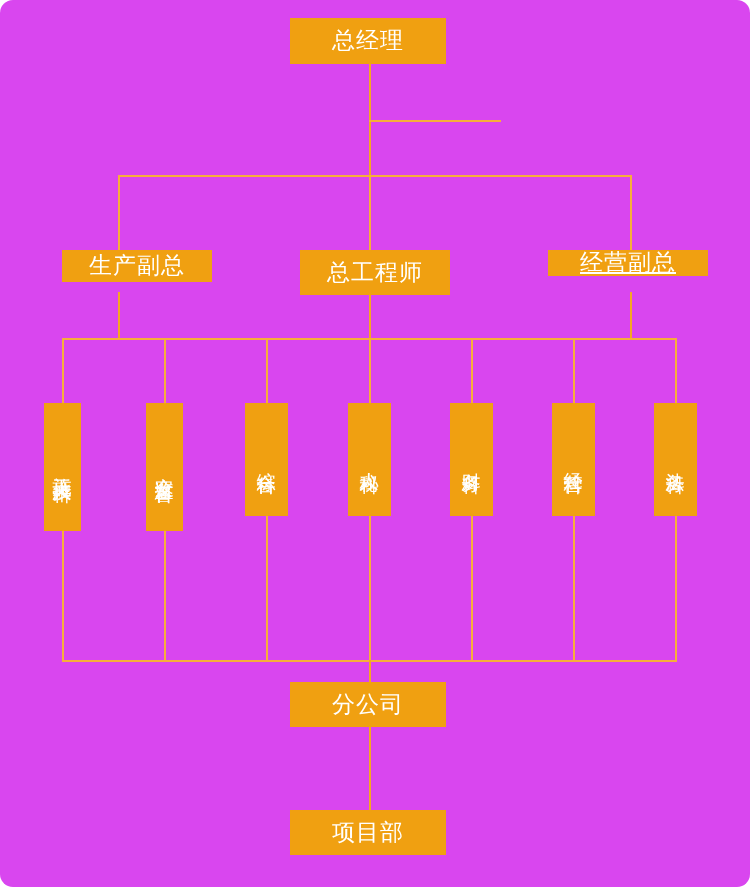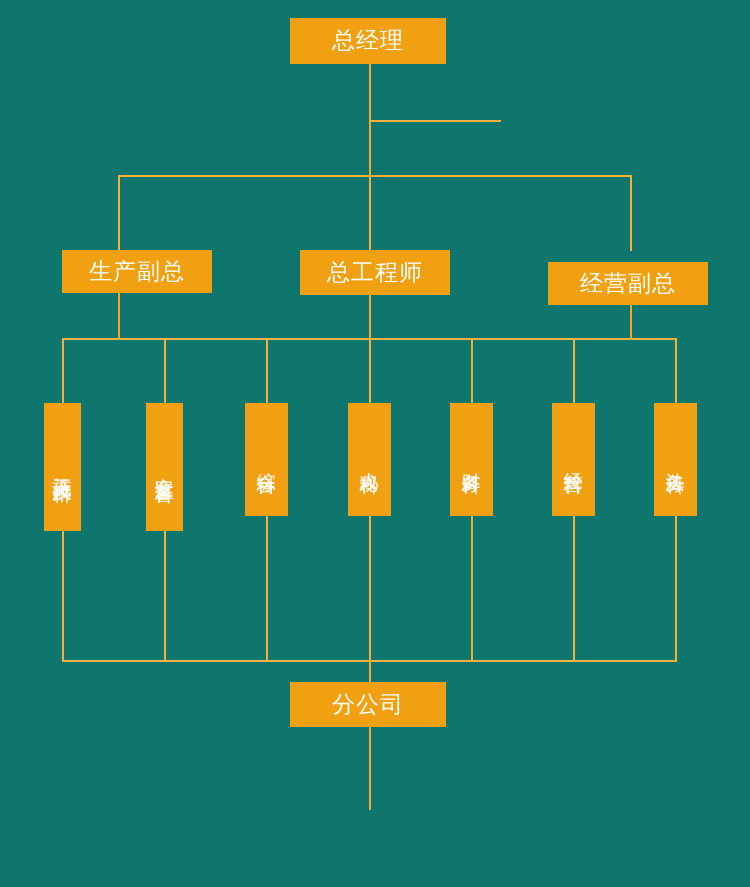--- a/index.html
+++ b/index.html
@@ -7,22 +7,23 @@
     padding: 0;
     background: #ffffff;
   }
   body {
     font-family: "Liberation Sans", "DejaVu Sans", sans-serif;
   }
   #chart-root {
     position: relative;
     width: 750px;
     height: 887px;
-    background: #0f766e;
+    background: #d946ef;
     overflow: hidden;
+    border-radius: 13px;
   }
   .node {
     position: absolute;
     background: #F0A011;
     color: #ffffff;
     display: flex;
     align-items: center;
     justify-content: center;
     box-sizing: border-box;
     letter-spacing: 1px;
@@ -90,29 +91,29 @@
 
   <div class="line v" style="left:369px; top:660px; height:24px;"></div>
 
   <div class="line v" style="left:369px; top:727px; height:83px;"></div>
 
   <div class="node horiz" style="left:290px; top:18px; width:156px; height:46px;">
     <span>总经理</span>
   </div>
 
 
-  <div class="node horiz" style="left:62px; top:250px; width:150px; height:43px;">
+  <div class="node horiz" style="left:62px; top:250px; width:150px; height:32px;">
     <span>生产副总</span>
   </div>
 
   <div class="node horiz" style="left:300px; top:250px; width:150px; height:45px;">
     <span>总工程师</span>
   </div>
 
-  <div class="node horiz" style="left:548px; top:262px; width:160px; height:43px;">
+  <div class="node horiz" style="left:548px; top:250px; width:160px; height:26px;text-decoration:underline;">
     <span>经营副总</span>
   </div>
 
   <div class="node vert" style="left:44px; top:403px; width:37px; height:128px;">
     <span>施工技术科</span>
   </div>
 
   <div class="node vert" style="left:146px; top:403px; width:37px; height:128px;">
     <span>安全监督科</span>
   </div>
@@ -134,14 +135,17 @@
   </div>
 
   <div class="node vert" style="left:654px; top:403px; width:43px; height:113px;">
     <span>法务科</span>
   </div>
 
   <div class="node horiz" style="left:290px; top:682px; width:156px; height:45px;">
     <span>分公司</span>
   </div>
 
+  <div class="node horiz" style="left:290px; top:810px; width:156px; height:45px;">
+    <span>项目部</span>
+  </div>
 
 </div>
 
 </body></html>

